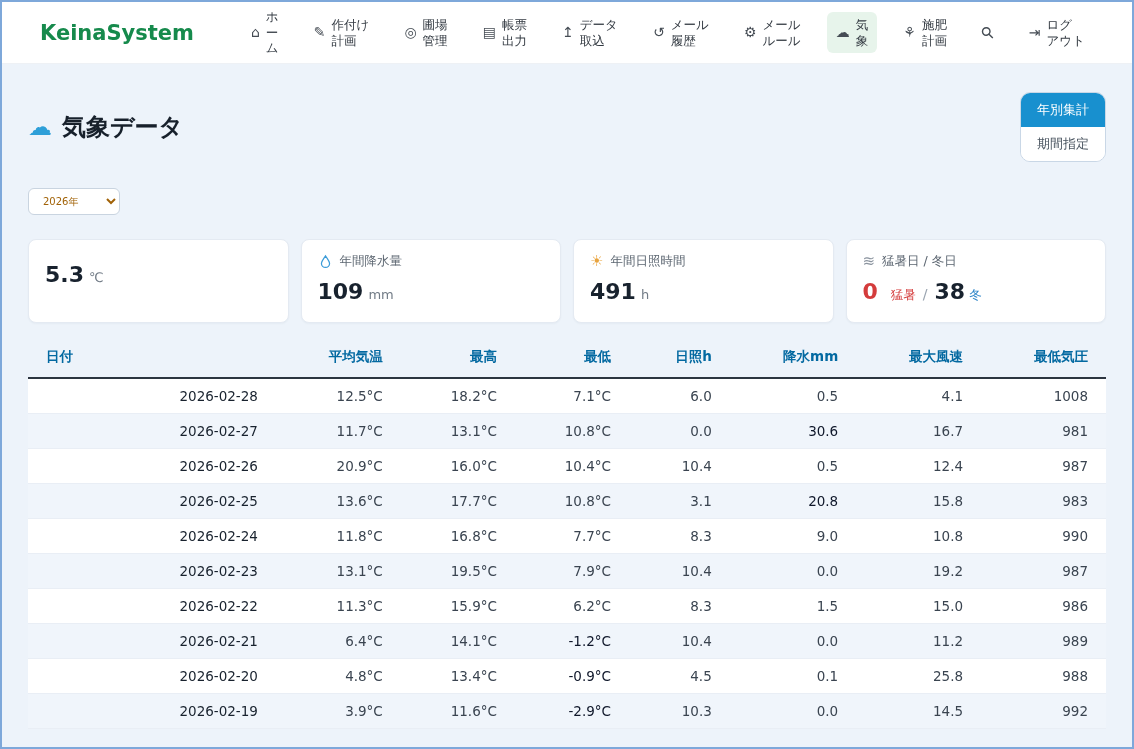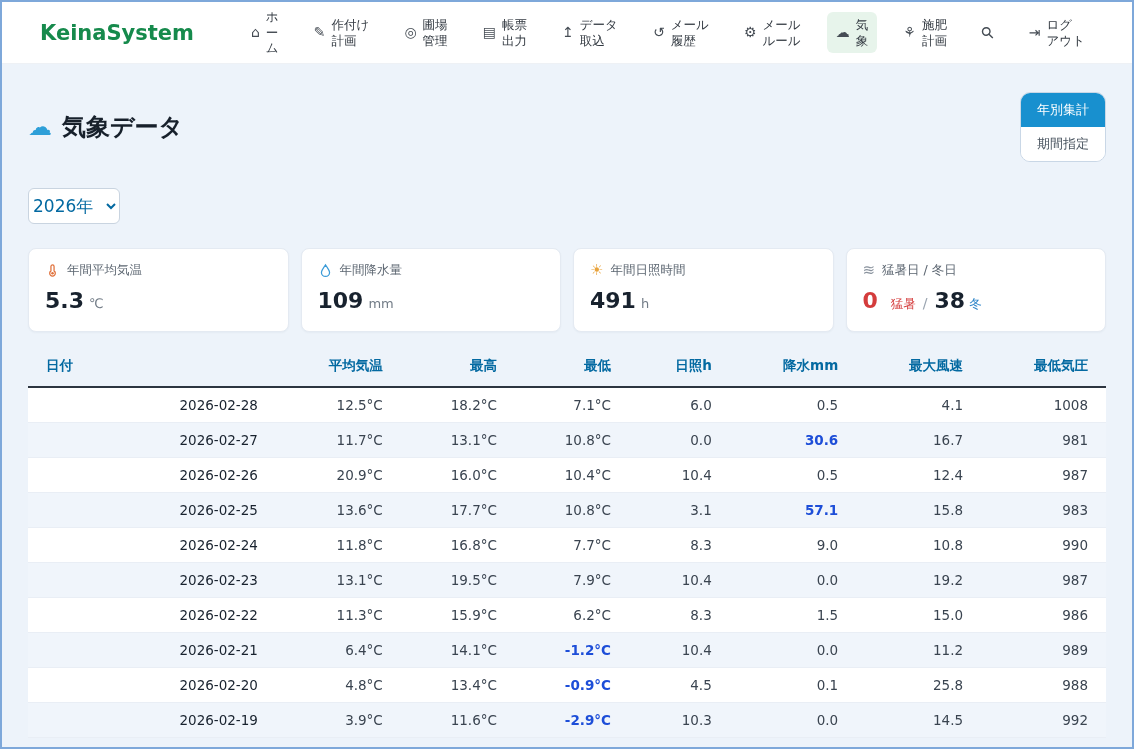--- a/index.html
+++ b/index.html
@@ -53,22 +53,22 @@
     overflow: hidden; background: #fff; flex-direction: column;
   }
   .seg-btn {
     padding: 8px 16px; font-size: 13px; border: none; background: #fff;
     color: #4a5560; cursor: pointer; font-family: inherit;
   }
   .seg-btn.active { background: #1890cf; color: #fff; }
 
   .year-row { margin-top: 26px; }
   .year-select {
-    font-family: inherit; font-size: 17px; color: #0369a1;
-    padding: 6px 0; border: 1px solid #c9d4e0; border-radius: 6px;
+    font-family: inherit; font-size: 10px; color: #a16207;
+    padding: 6px 10px; border: 1px solid #c9d4e0; border-radius: 6px;
     background: #fff; cursor: pointer; min-width: 92px;
   }
 
   .cards {
     margin-top: 24px;
     display: grid; grid-template-columns: repeat(4, 1fr); gap: 12px;
   }
   .card {
     background: #fff; border: 1px solid #e4eaf2; border-radius: 8px;
     padding: 13px 16px; min-height: 84px;
@@ -101,21 +101,21 @@
     padding: 11px 18px; text-align: right; font-weight: 700;
     color: #0369a1; border-bottom: 2px solid #2c3540; white-space: nowrap;
   }
   .data-table th.col-date { text-align: left; width: 23%; }
   .data-table td {
     padding: 9px 18px; text-align: right; color: #3a4450;
     border-bottom: 1px solid #e9eef5; background: #fff;
   }
   .data-table tbody tr:nth-child(even) td { background: #f0f5fb; }
   .data-table td.col-date { text-align: right; font-weight: 400; color: #18222e; }
-  .data-table td.hl { color: #1d4ed8; font-weight: 700; }
+  .data-table td.hl { color: #0f172a; font-weight: 400; }
 </style>
 </head>
 <body>
 
 <div class="window" data-name="app-window">
 
   <header class="topbar" data-name="top-navigation-bar">
     <div class="logo" data-name="app-logo">KeinaSystem</div>
     <nav class="nav-menu" id="nav-menu" data-name="nav-menu">
         <div class="nav-item" data-name="nav-item-home">
@@ -186,29 +186,20 @@
       </div>
     </div>
 
     <div class="year-row" data-name="year-filter-row">
       <select class="year-select" id="year-select" data-name="year-select"><option data-name="year-option">2026年</option></select>
     </div>
 
     <div class="cards" data-name="stat-cards">
 
       <div class="card" data-name="stat-card-avg-temp">
-        <div class="card-head">
-          <span class="card-icon" data-name="thermometer-icon">
-            <svg viewBox="0 0 24 24" width="15" height="15">
-                <path d="M12 3a2.5 2.5 0 0 0-2.5 2.5v7.1a4.5 4.5 0 1 0 5 0V5.5A2.5 2.5 0 0 0 12 3z" fill="none" stroke="#e0703a" stroke-width="2"></path>
-                <circle cx="12" cy="16.5" r="2" fill="#e0703a"></circle>
-              </svg>
-          </span>
-          <span class="card-label" data-name="card-label">年間平均気温</span>
-        </div>
         <div class="card-value-row">
           <span class="card-value" data-name="card-value">5.3</span>
           <span class="card-unit" data-name="card-unit">℃</span>
         </div>
       </div>
 
       <div class="card" data-name="stat-card-precipitation">
         <div class="card-head">
           <span class="card-icon" data-name="raindrop-icon">
             <svg viewBox="0 0 24 24" width="15" height="15">
@@ -295,21 +286,21 @@
               <td data-name="cell-value">0.5</td>
               <td data-name="cell-value">12.4</td>
               <td data-name="cell-value">987</td>
             </tr>
             <tr data-name="table-row">
               <td data-name="cell-date" class="col-date">2026-02-25</td>
               <td data-name="cell-value">13.6°C</td>
               <td data-name="cell-value">17.7°C</td>
               <td data-name="cell-value">10.8°C</td>
               <td data-name="cell-value">3.1</td>
-              <td data-name="cell-value" class="hl">57.1</td>
+              <td data-name="cell-value" class="hl">20.8</td>
               <td data-name="cell-value">15.8</td>
               <td data-name="cell-value">983</td>
             </tr>
             <tr data-name="table-row">
               <td data-name="cell-date" class="col-date">2026-02-24</td>
               <td data-name="cell-value">11.8°C</td>
               <td data-name="cell-value">16.8°C</td>
               <td data-name="cell-value">7.7°C</td>
               <td data-name="cell-value">8.3</td>
               <td data-name="cell-value">9.0</td>

